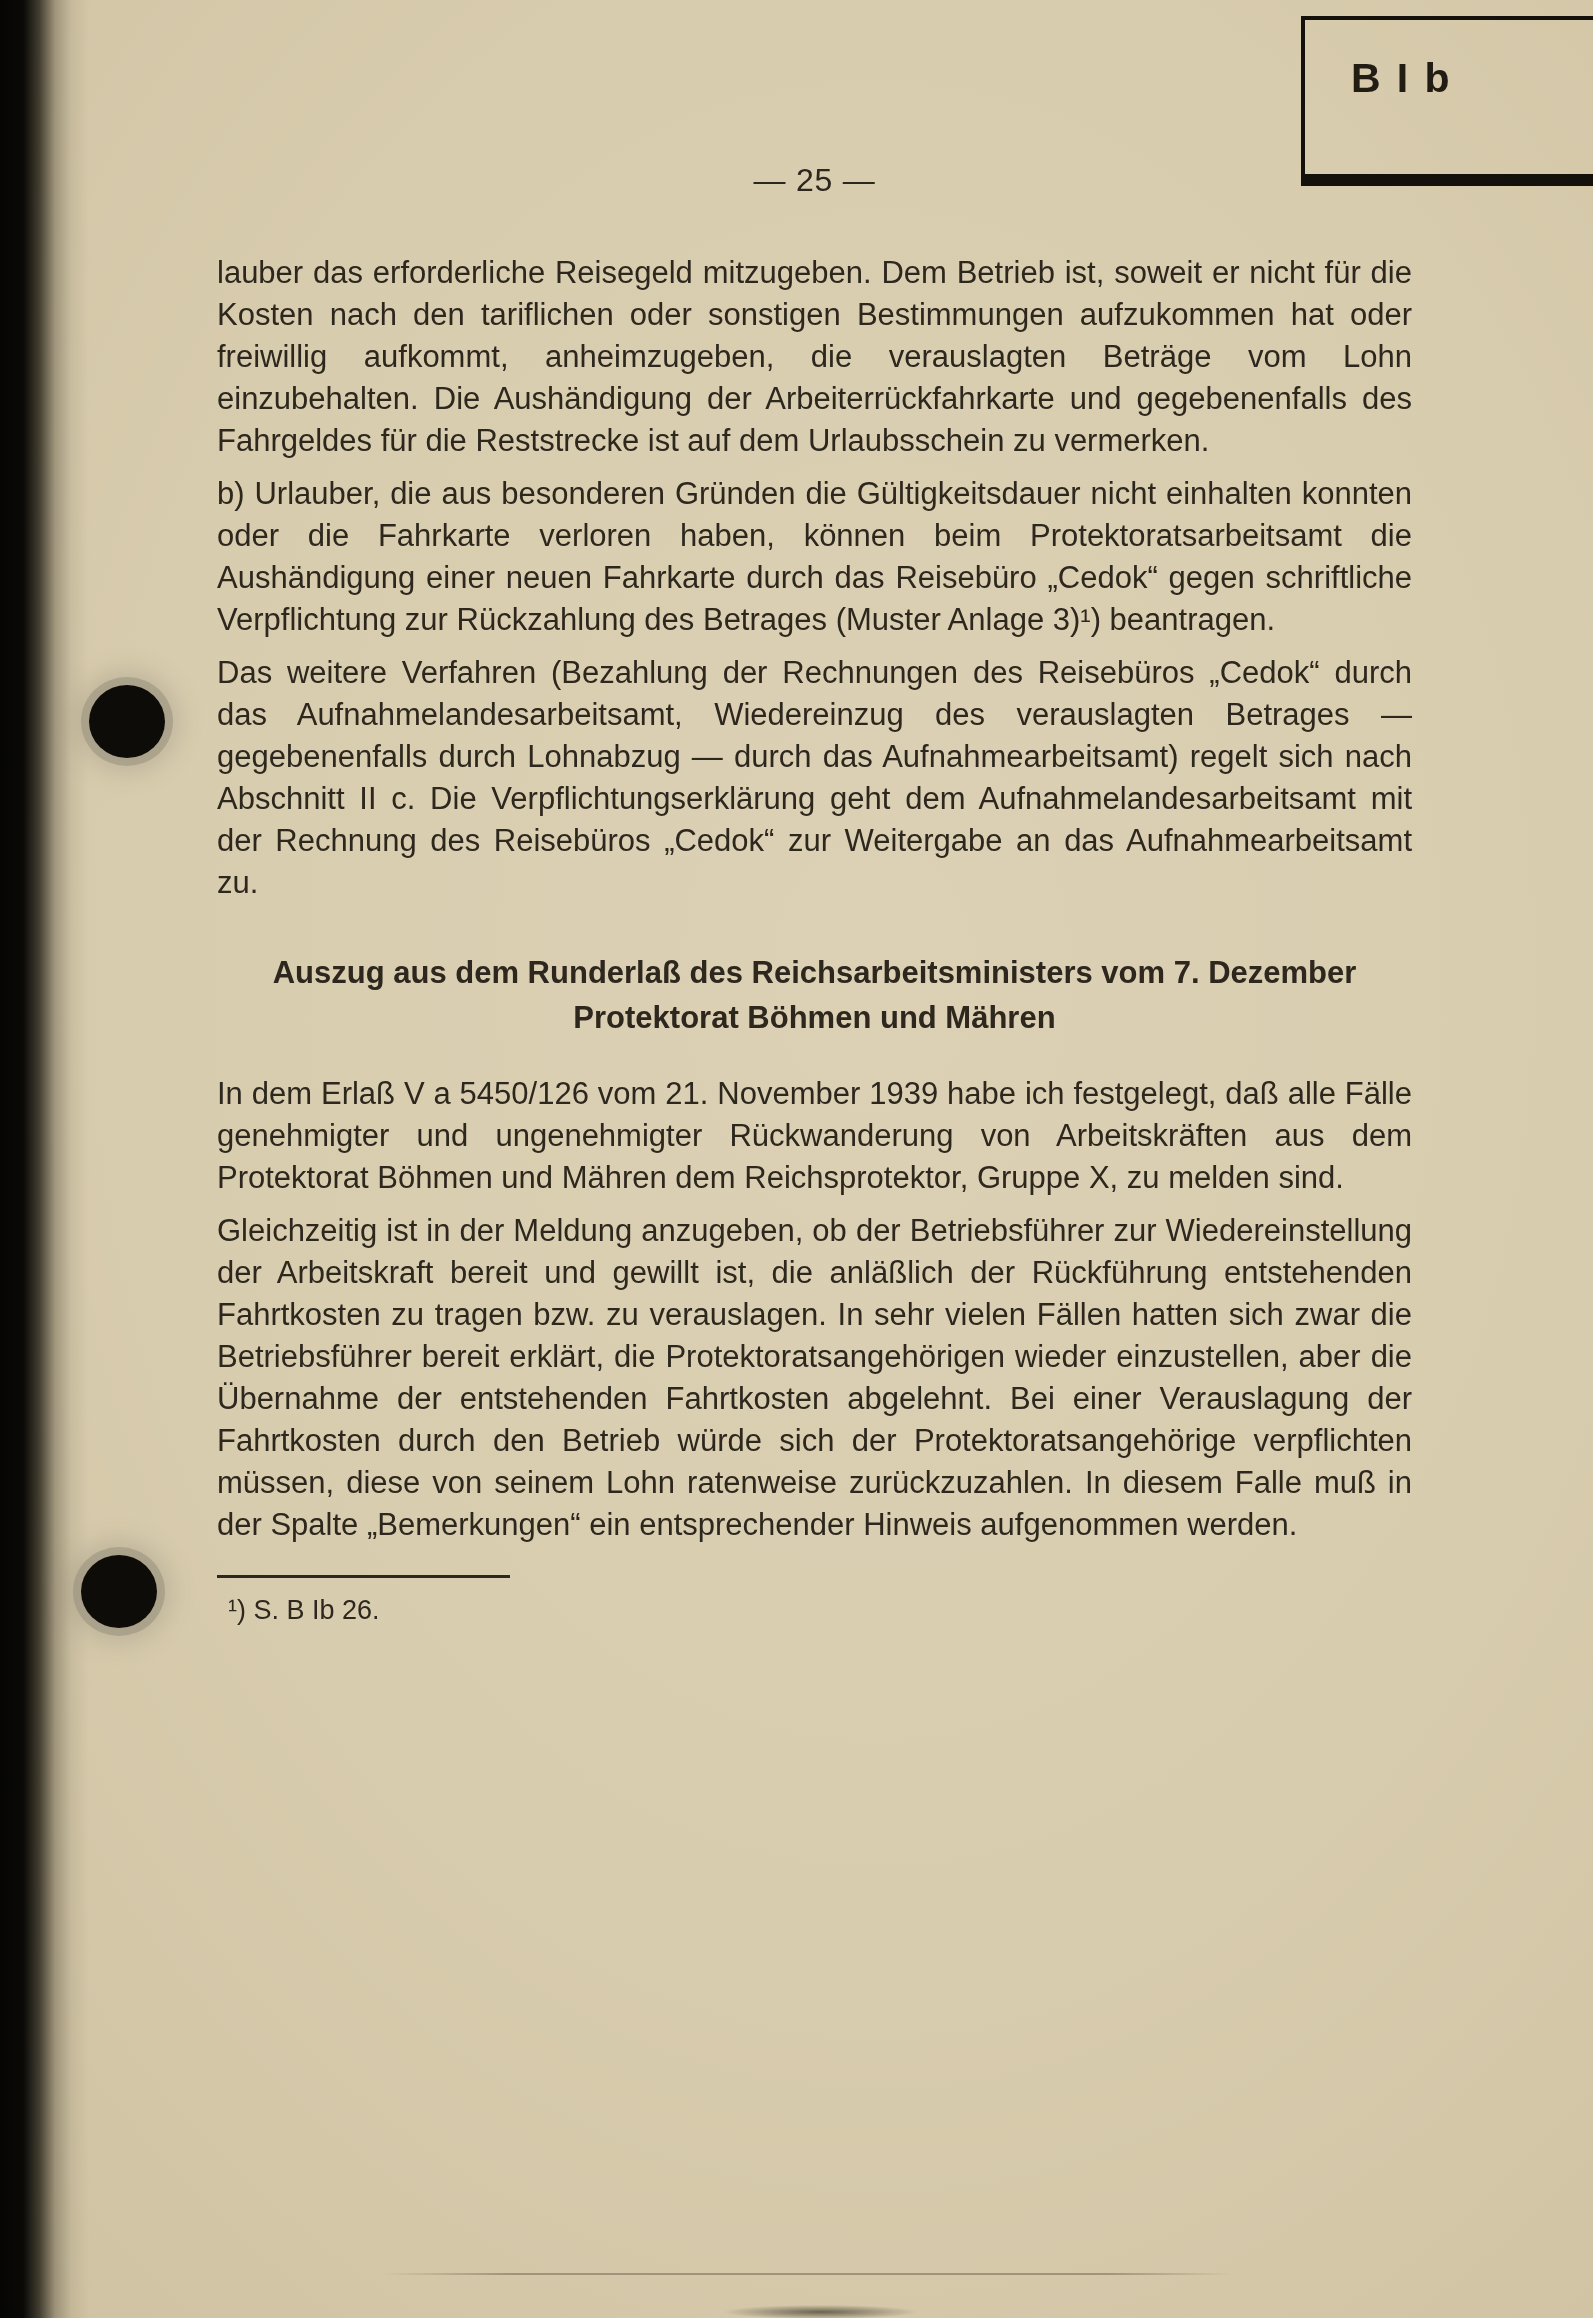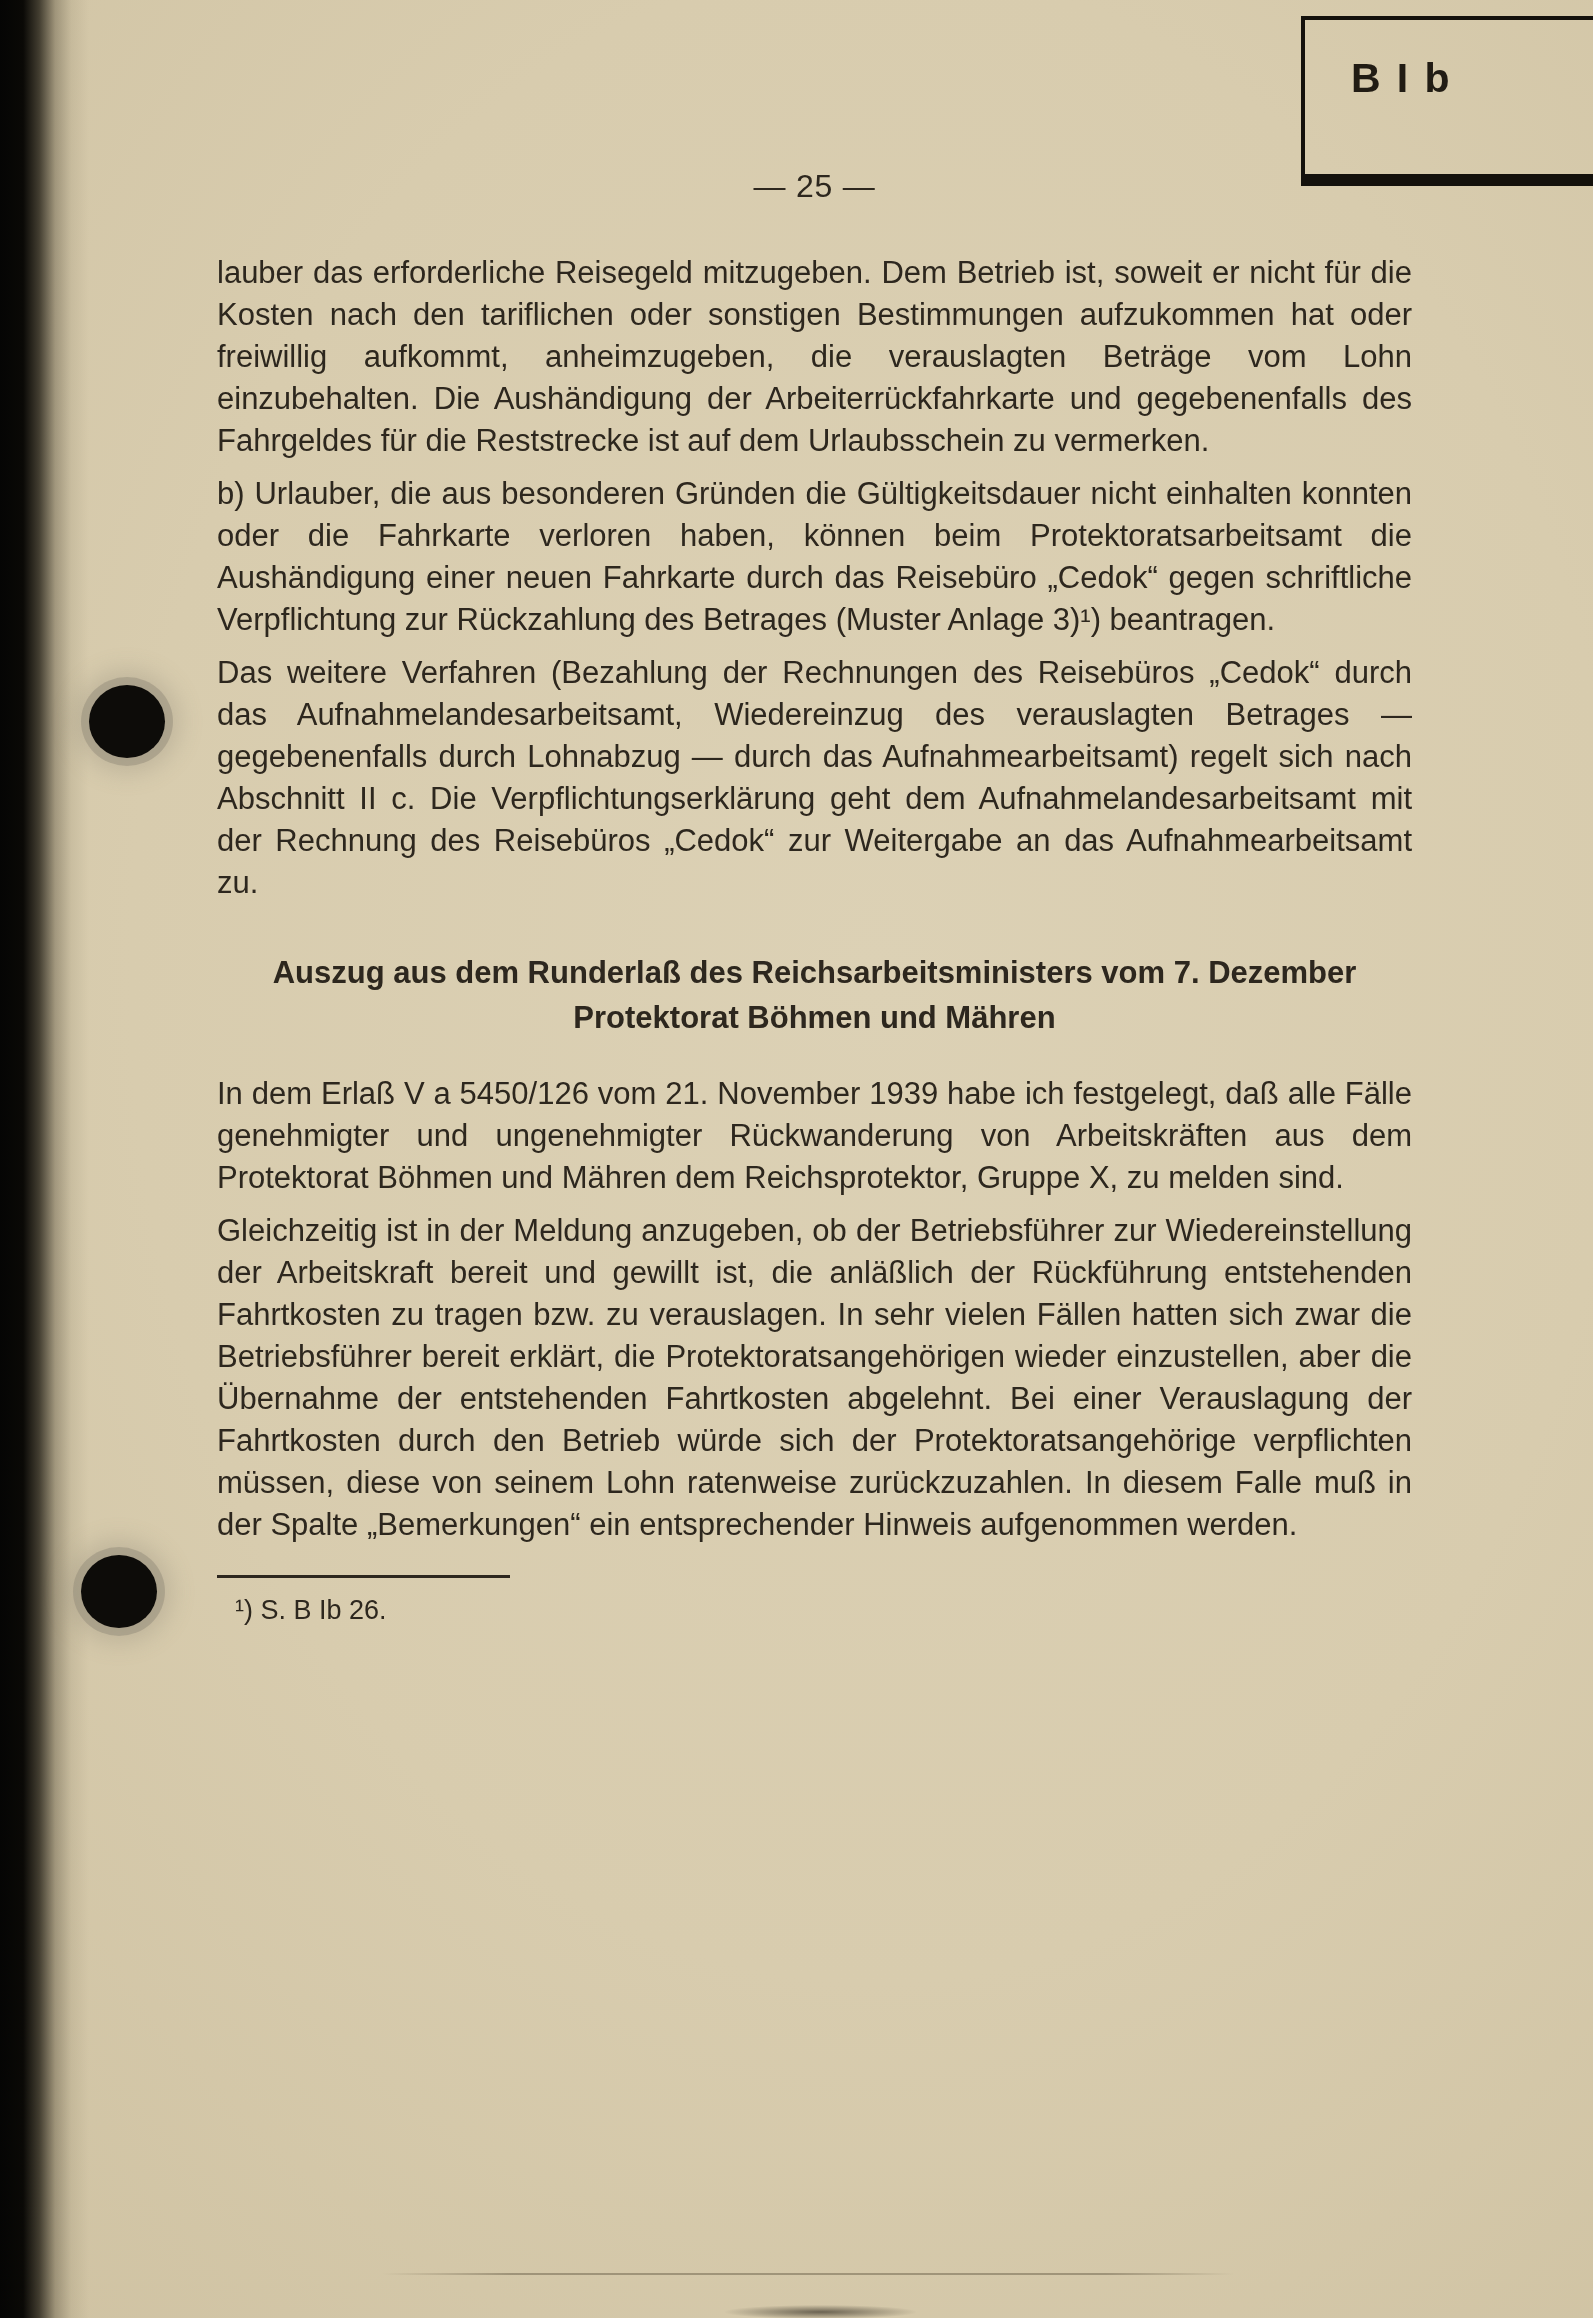--- a/index.html
+++ b/index.html
@@ -42,21 +42,21 @@
   .corner-text {
     display: block;
     margin: 35px 0 0 46px;
     font-size: 41px;
     font-weight: bold;
     letter-spacing: 2.4px;
     color: #211c14;
   }
   .page-number {
     position: absolute;
-    left: 217px; top: 168px;
+    left: 217px; top: 162px;
     width: 1195px;
     text-align: center;
     font-size: 32px;
     letter-spacing: 0.8px;
   }
   .text-block {
     position: absolute;
     left: 217px; top: 252px;
     width: 1195px;
     font-size: 31px;
@@ -73,21 +73,21 @@
     line-height: 45px;
     font-size: 31px;
   }
   .footnote-rule {
     width: 293px;
     height: 0;
     border-top: 3.2px solid #2d271e;
     margin-top: 29px;
   }
   .footnote {
-    margin: 11px 0 0 18px;
+    margin: 11px 0 0 11px;
     font-size: 27px;
     text-align: left;
   }
   
   .hole {
     position: absolute;
     width: 76px; height: 73px;
     border-radius: 50%;
     background: #0d0c09;
     box-shadow: 0 0 0 8px rgba(142,135,118,0.45),

